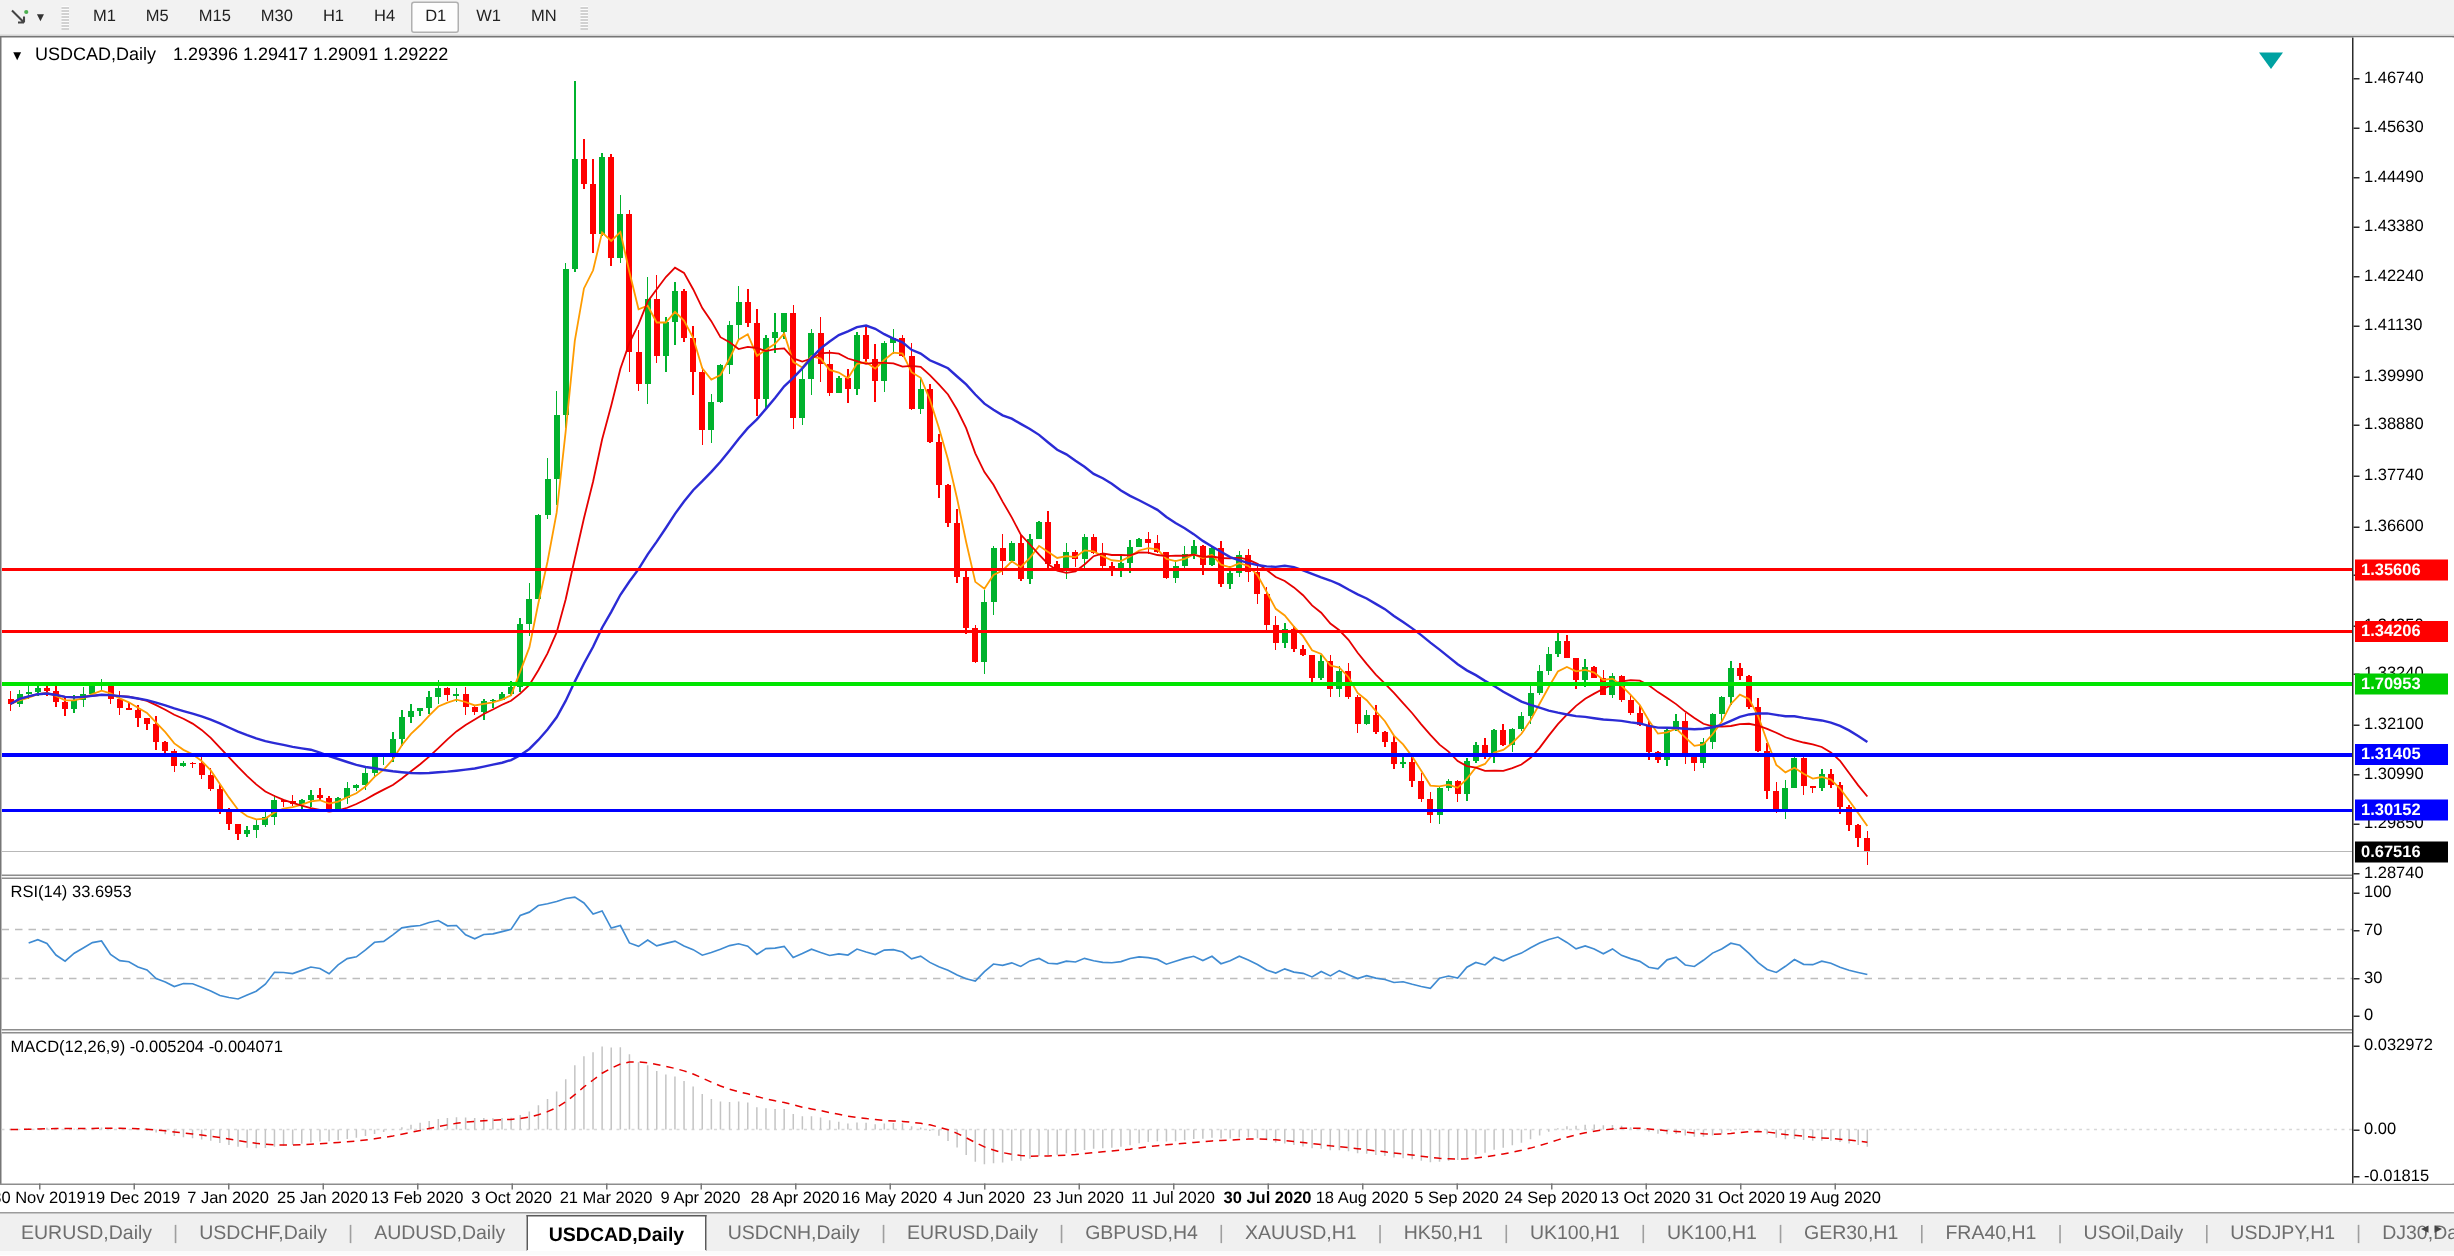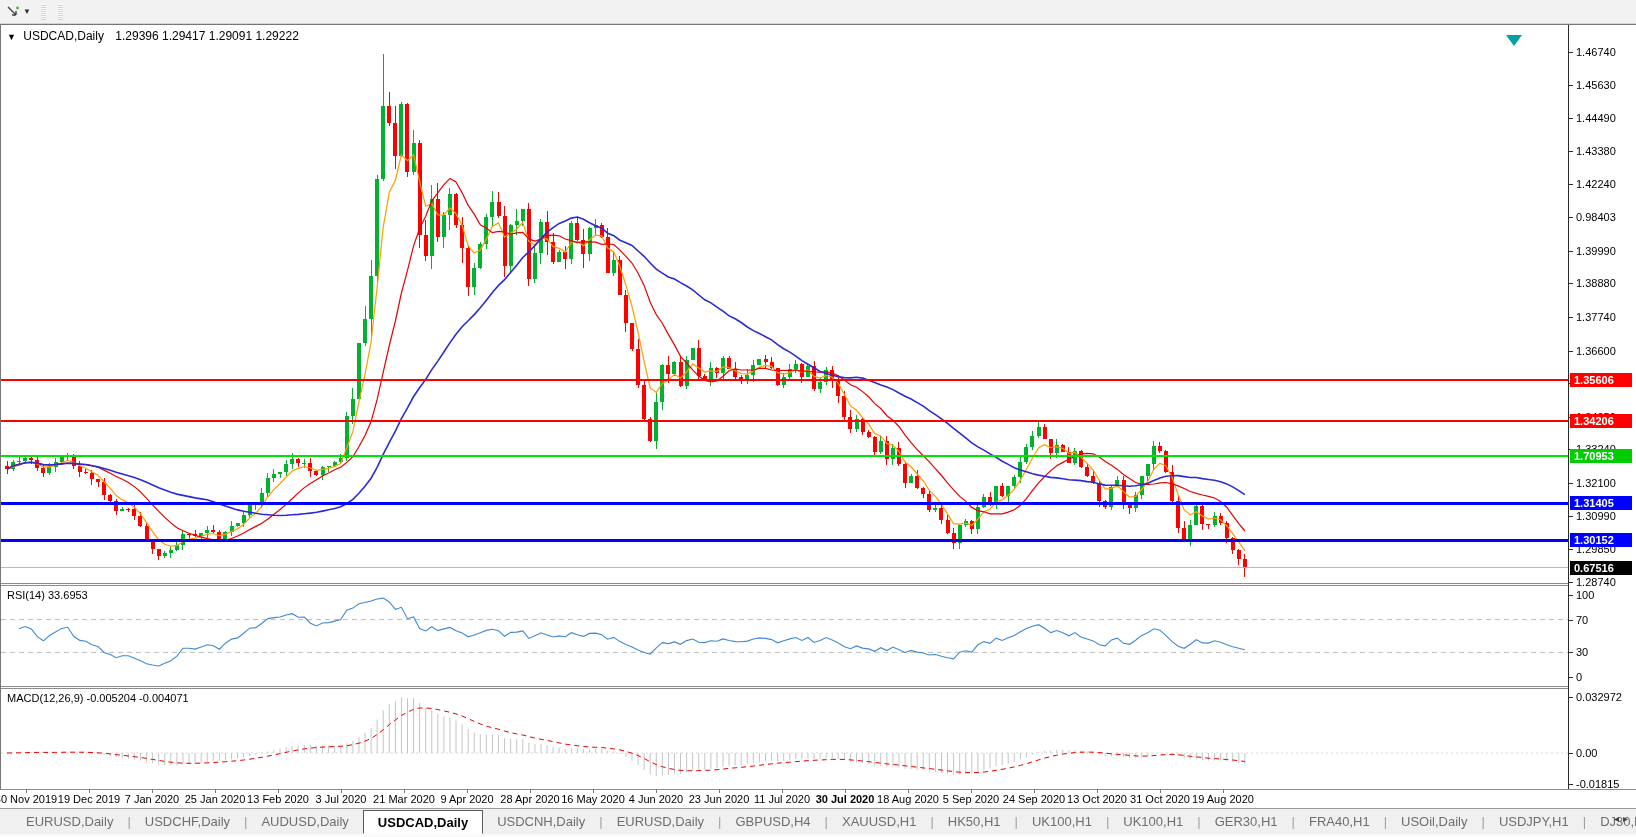--- a/index.html
+++ b/index.html
@@ -32,41 +32,52 @@
             font-weight:bold;color:#fff;padding-left:4px;box-sizing:border-box;z-index:25;}
   .shift-marker{position:absolute;left:1506px;top:35px;width:0;height:0;z-index:15;
                 border-left:8px solid transparent;border-right:8px solid transparent;border-top:11px solid #00a2a2;}
   
   .dates{position:absolute;left:0;top:791px;width:1636px;height:16px;background:#fff;}
   .date-label{position:absolute;top:2px;font-size:11px;color:#000;transform:translateX(-50%);white-space:nowrap;}
   .date-tick{position:absolute;top:-2px;width:1px;height:4px;background:#777;}
   
   .tabbar{position:absolute;left:0;top:808px;width:1636px;height:26px;background:#f0f0f0;
           border-top:1px solid #9c9c9c;display:flex;align-items:stretch;font-size:13px;color:#6e6e6e;
-          padding-left:12px;box-sizing:border-box;}
+          box-sizing:border-box;}
   .tab{display:flex;align-items:center;padding:0 14px;cursor:default;white-space:nowrap;}
   .tab.active{background:#fff;border:1px solid #5a5a5a;border-bottom:1px solid #fff;color:#000;font-weight:bold;margin-top:1px;}
   .tabsep{display:flex;align-items:center;color:#9f9f9f;}
   .tab-arrows{position:absolute;right:4px;top:813px;font-size:10px;color:#444;letter-spacing:4px;z-index:40;}
   .strip{position:absolute;left:0;top:834px;width:1636px;height:3px;background:#fbfbfb;}
 </style>
 </head>
 <body>
 
 <div class="screen">
 
   <div class="toolbar">
     <span class="tool-icon">
       <svg width="14" height="14" viewBox="0 0 14 14" style="position:static">
         <path d="M2 2 L10 10 M10 10 L10 6 M10 10 L6 10" stroke="#444" stroke-width="1.4" fill="none"></path>
         <circle cx="11.5" cy="3" r="1.4" fill="#4caf50"></circle>
       </svg>
     </span>
     <span class="caret">▼</span>
     <span class="grip"></span>
+    <span id="tf-buttons" style="display:flex">
+        <span class="tfbtn">M1</span>
+        <span class="tfbtn">M5</span>
+        <span class="tfbtn">M15</span>
+        <span class="tfbtn">M30</span>
+        <span class="tfbtn">H1</span>
+        <span class="tfbtn">H4</span>
+        <span class="tfbtn active">D1</span>
+        <span class="tfbtn">W1</span>
+        <span class="tfbtn">MN</span>
+      </span>
     <span class="grip"></span>
   </div>
 
   <div class="frame"></div>
 
   <div class="chart-header">
     <span class="tri">▼</span>
     <span>USDCAD,Daily</span>
     <span style="margin-left:8px">1.29396 1.29417 1.29091 1.29222</span>
   </div>
@@ -728,21 +739,21 @@
       <div class="axis-label" style="top: 21px;">1.46740</div>
       <div class="axis-tickmark" style="top: 59.6784px;"></div>
       <div class="axis-label" style="top: 53.6784px;">1.45630</div>
       <div class="axis-tickmark" style="top: 93.24px;"></div>
       <div class="axis-label" style="top: 87.24px;">1.44490</div>
       <div class="axis-tickmark" style="top: 125.918px;"></div>
       <div class="axis-label" style="top: 119.918px;">1.43380</div>
       <div class="axis-tickmark" style="top: 159.48px;"></div>
       <div class="axis-label" style="top: 153.48px;">1.42240</div>
       <div class="axis-tickmark" style="top: 192.158px;"></div>
-      <div class="axis-label" style="top: 186.158px;">0.98403</div>
+      <div class="axis-label" style="top: 186.158px;">1.41130</div>
       <div class="axis-tickmark" style="top: 225.72px;"></div>
       <div class="axis-label" style="top: 219.72px;">1.39990</div>
       <div class="axis-tickmark" style="top: 258.398px;"></div>
       <div class="axis-label" style="top: 252.398px;">1.38880</div>
       <div class="axis-tickmark" style="top: 291.96px;"></div>
       <div class="axis-label" style="top: 285.96px;">1.37740</div>
       <div class="axis-tickmark" style="top: 325.522px;"></div>
       <div class="axis-label" style="top: 319.522px;">1.36600</div>
       <div class="axis-tickmark" style="top: 358.2px;"></div>
       <div class="axis-label" style="top: 352.2px;">1.35490</div>
@@ -785,21 +796,21 @@
       <div class="date-label" style="left: 26px;">30 Nov 2019</div>
       <div class="date-tick" style="left: 89px;"></div>
       <div class="date-label" style="left: 89px;">19 Dec 2019</div>
       <div class="date-tick" style="left: 152px;"></div>
       <div class="date-label" style="left: 152px;">7 Jan 2020</div>
       <div class="date-tick" style="left: 215px;"></div>
       <div class="date-label" style="left: 215px;">25 Jan 2020</div>
       <div class="date-tick" style="left: 278px;"></div>
       <div class="date-label" style="left: 278px;">13 Feb 2020</div>
       <div class="date-tick" style="left: 341px;"></div>
-      <div class="date-label" style="left: 341px;">3 Jul 2020</div>
+      <div class="date-label" style="left: 341px;">3 Oct 2020</div>
       <div class="date-tick" style="left: 404px;"></div>
       <div class="date-label" style="left: 404px;">21 Mar 2020</div>
       <div class="date-tick" style="left: 467px;"></div>
       <div class="date-label" style="left: 467px;">9 Apr 2020</div>
       <div class="date-tick" style="left: 530px;"></div>
       <div class="date-label" style="left: 530px;">28 Apr 2020</div>
       <div class="date-tick" style="left: 593px;"></div>
       <div class="date-label" style="left: 593px;">16 May 2020</div>
       <div class="date-tick" style="left: 656px;"></div>
       <div class="date-label" style="left: 656px;">4 Jun 2020</div>

